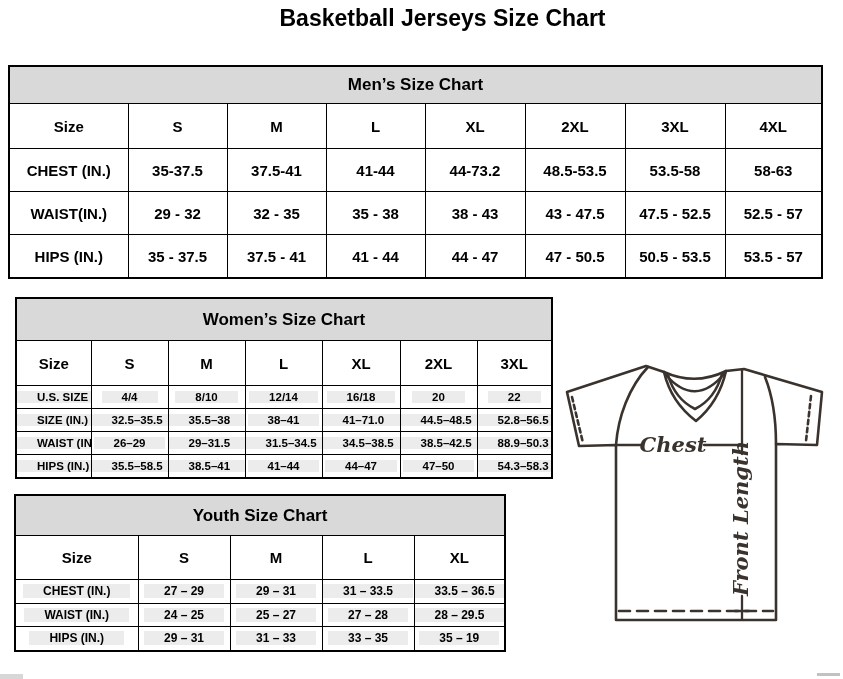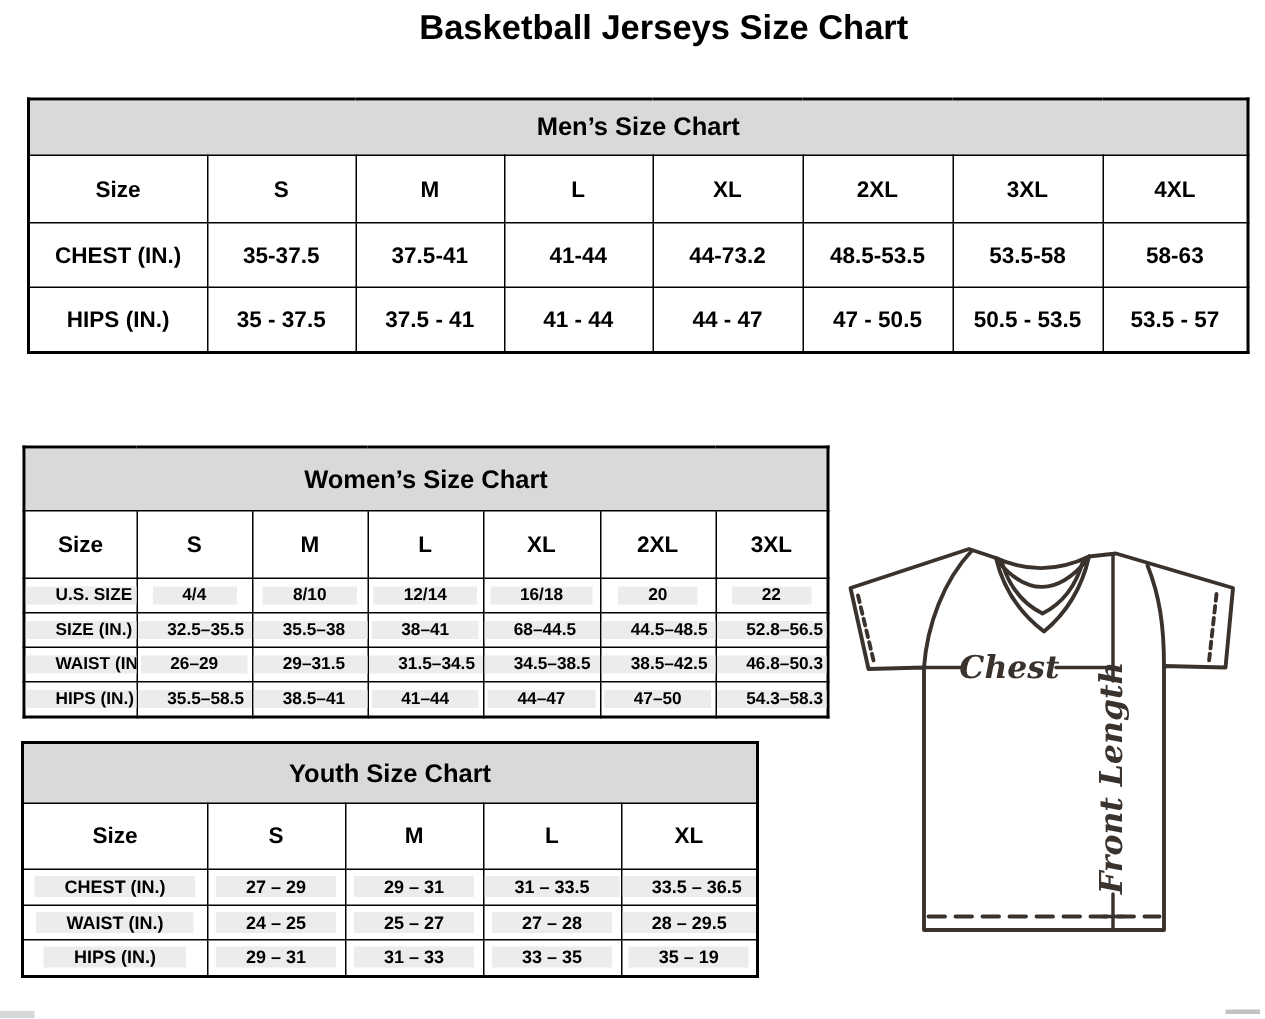--- a/index.html
+++ b/index.html
@@ -6,21 +6,21 @@
   .sheet{position:relative;width:843px;height:679px;background:#fff;overflow:hidden;
          font-family:"Liberation Sans", sans-serif;color:#000;}
   .page-title{position:absolute;left:0;top:5px;width:843px;text-align:center;
               font-size:23px;font-weight:bold;letter-spacing:0px;padding-left:21px;}
   table{border-collapse:collapse;table-layout:fixed;position:absolute;background:#fff;}
   table, table td, table th{border:1px solid #000;}
   table{border:2px solid #000;}
   th,td{text-align:center;vertical-align:middle;padding:0;font-weight:bold;overflow:hidden;}
   tr.band th{background:#d9d9d9;font-size:17px;}
   
-  .mens{left:18px;top:65px;width:815px;}
+  .mens{left:8px;top:65px;width:815px;}
   .mens tr.band th{height:36px;}
   .mens tr.cols th{height:44px;font-size:15px;}
   .mens tr.data th,.mens tr.data td{height:42px;font-size:15px;}
   
   .womens{left:15px;top:297px;width:538px;}
   .womens tr.band th{height:41px;}
   .womens tr.cols th{height:44px;font-size:15px;}
   .womens tr.data th,.womens tr.data td{height:22px;font-size:11.5px;}
   
   .youth{left:14px;top:494px;width:492px;}
@@ -72,20 +72,30 @@
       <th>CHEST (IN.)</th>
       <td>35-37.5</td>
       <td>37.5-41</td>
       <td>41-44</td>
       <td>44-73.2</td>
       <td>48.5-53.5</td>
       <td>53.5-58</td>
       <td>58-63</td>
     </tr>
     <tr class="data">
+      <th>WAIST(IN.)</th>
+      <td>29 - 32</td>
+      <td>32 - 35</td>
+      <td>35 - 38</td>
+      <td>38 - 43</td>
+      <td>43 - 47.5</td>
+      <td>47.5 - 52.5</td>
+      <td>52.5 - 57</td>
+    </tr>
+    <tr class="data">
       <th>HIPS (IN.)</th>
       <td>35 - 37.5</td>
       <td>37.5 - 41</td>
       <td>41 - 44</td>
       <td>44 - 47</td>
       <td>47 - 50.5</td>
       <td>50.5 - 53.5</td>
       <td>53.5 - 57</td>
     </tr>
   </tbody>
@@ -121,32 +131,32 @@
       <td><span class="hl">12/14</span></td>
       <td><span class="hl">16/18</span></td>
       <td><span class="hl">20</span></td>
       <td><span class="hl">22</span></td>
     </tr>
     <tr class="data">
       <th><span class="hl">SIZE (IN.)</span></th>
       <td><span class="hl">32.5–35.5</span></td>
       <td><span class="hl">35.5–38</span></td>
       <td><span class="hl">38–41</span></td>
-      <td><span class="hl">68–44.5</span></td>
+      <td><span class="hl">41–71.0</span></td>
       <td><span class="hl">44.5–48.5</span></td>
       <td><span class="hl">52.8–56.5</span></td>
     </tr>
     <tr class="data">
       <th><span class="hl">WAIST (IN.)</span></th>
       <td><span class="hl">26–29</span></td>
       <td><span class="hl">29–31.5</span></td>
       <td><span class="hl">31.5–34.5</span></td>
       <td><span class="hl">34.5–38.5</span></td>
       <td><span class="hl">38.5–42.5</span></td>
-      <td><span class="hl">46.8–50.3</span></td>
+      <td><span class="hl">88.9–50.3</span></td>
     </tr>
     <tr class="data">
       <th><span class="hl">HIPS (IN.)</span></th>
       <td><span class="hl">35.5–58.5</span></td>
       <td><span class="hl">38.5–41</span></td>
       <td><span class="hl">41–44</span></td>
       <td><span class="hl">44–47</span></td>
       <td><span class="hl">47–50</span></td>
       <td><span class="hl">54.3–58.3</span></td>
     </tr>

